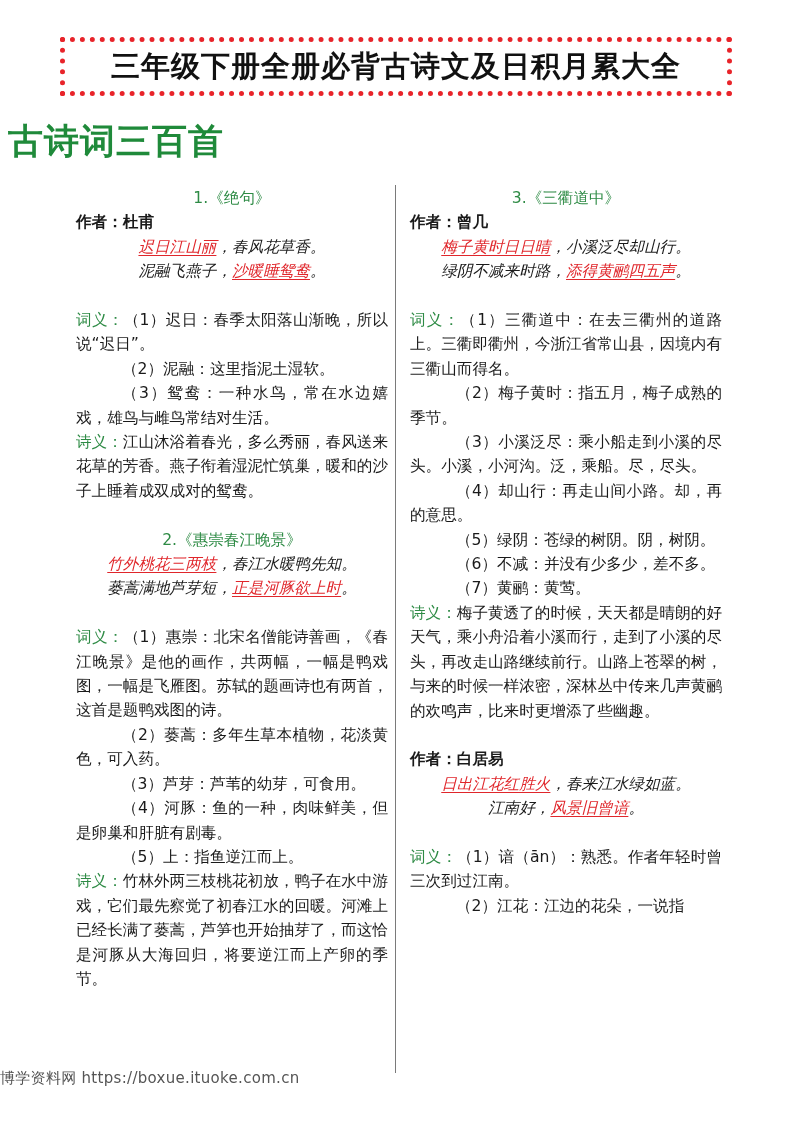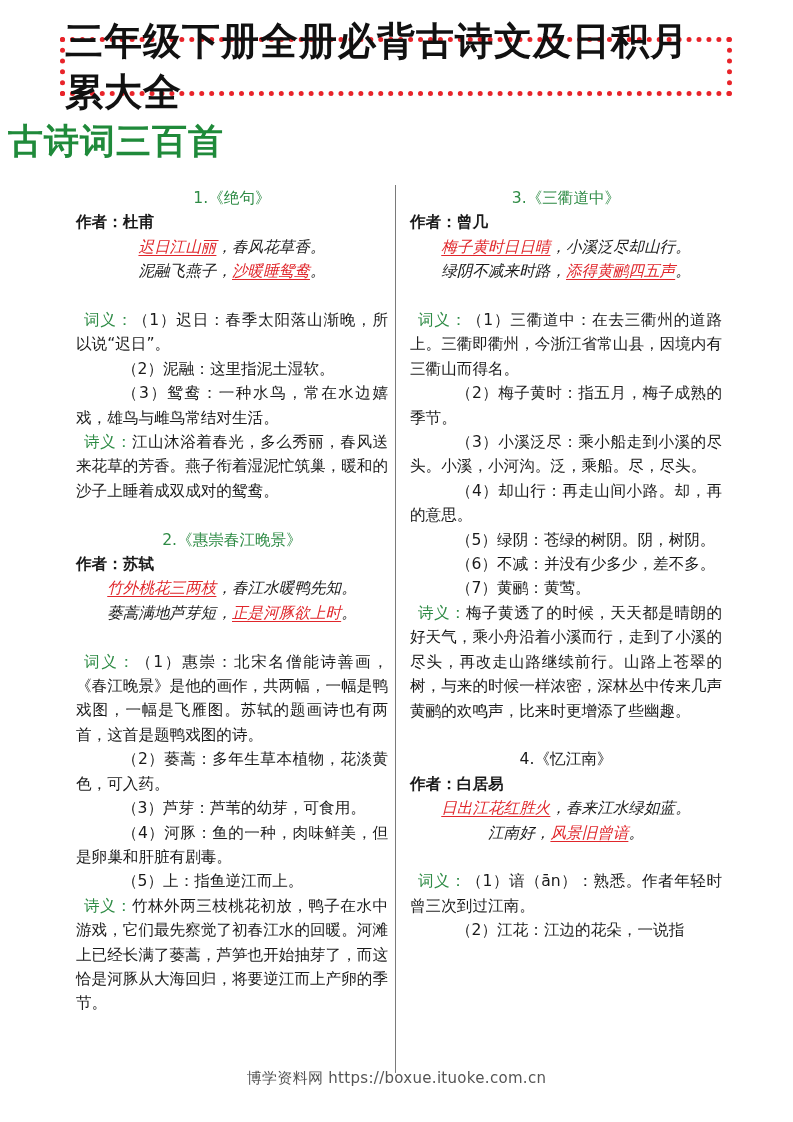--- a/index.html
+++ b/index.html
@@ -4,45 +4,45 @@
 <style>
   * { box-sizing: border-box; margin: 0; padding: 0; }
   html, body { width: 793px; height: 1122px; background: #ffffff; overflow: hidden; }
   body { position: relative; font-family: "DejaVu Sans", "Liberation Sans", sans-serif; color: #1a1a1a; }
 
   .banner {
     position: absolute; left: 60px; top: 37px; width: 672px; height: 59px;
     border: 5px dotted #e8242a;
     display: flex; align-items: center; justify-content: center;
   }
-  .banner-title { font-size: 38px; font-weight: bold; letter-spacing: 1px; color: #111; }
+  .banner-title { font-size: 29px; font-weight: bold; letter-spacing: 1px; color: #111; }
 
   .section-title {
     position: absolute; left: 8px; top: 118px; width: 793px; text-align: left;
     font-size: 35px; font-weight: bold; color: #1f8a3a; letter-spacing: 1px;
   }
 
   .divider { position: absolute; left: 395px; top: 185px; width: 1px; height: 888px; background: #7a7a7a; }
 
   .col { position: absolute; top: 186px; width: 312px; font-size: 15.6px; line-height: 24.4px; }
   .col.left { left: 76px; }
   .col.right { left: 410px; }
 
   .poem-title { text-align: center; color: #2e8b45; }
   .poem-title.black { color: #1a1a1a; }
   .poem-author { text-align: left; font-weight: bold; }
   .poem-line { text-align: center; white-space: nowrap; font-style: italic; }
   .hl { color: #e0262b; text-decoration: underline; text-decoration-color: #e0262b; text-underline-offset: 3px; }
   .gap { height: 24.4px; }
   .para { text-align: justify; }
-  .label { color: #2e8b45; margin-left: 8px; }
+  .label { color: #2e8b45; }
   .indent { padding-left: 46px; }
 
   .footer {
-    position: absolute; left: 0; top: 1069px; width: 793px; text-align: center;
+    position: absolute; left: 0; top: 1069px; width: 793px; 
     font-size: 15px; color: #555; letter-spacing: 0.3px;
   }
 </style>
 </head>
 <body>
 
 <div class="banner">
   <div class="banner-title">三年级下册全册必背古诗文及日积月累大全</div>
 </div>
 
@@ -60,21 +60,20 @@
     <div class="gap"></div>
     <div class="para"><span class="label">词义：</span><span>（1）迟日：春季太阳落山渐晚，所以说“迟日”。</span></div>
     <div class="para indent">（2）泥融：这里指泥土湿软。</div>
     <div class="para" style="text-indent:46px"><span>（3）鸳鸯：一种水鸟，常在水边嬉戏，雄鸟与雌鸟常结对生活。</span></div>
     <div class="para"><span class="label">诗义：</span><span>江山沐浴着春光，多么秀丽，春风送来花草的芳香。燕子衔着湿泥忙筑巢，暖和的沙子上睡着成双成对的鸳鸯。</span></div>
   </div>
   <div class="gap"></div>
 
   <div>
     <div class="poem-title">2.《惠崇春江晚景》</div>
-    <div class="poem-author">作者：苏轼</div>
     <div class="poem-line"><span class="hl">竹外桃花三两枝</span><span>，春江水暖鸭先知。</span></div>
     <div class="poem-line"><span>蒌蒿满地芦芽短，</span><span class="hl">正是河豚欲上时</span><span>。</span></div>
     <div class="gap"></div>
     <div class="para"><span class="label">词义：</span><span>（1）惠崇：北宋名僧能诗善画，《春江晚景》是他的画作，共两幅，一幅是鸭戏图，一幅是飞雁图。苏轼的题画诗也有两首，这首是题鸭戏图的诗。</span></div>
     <div class="para" style="text-indent:46px">（2）蒌蒿：多年生草本植物，花淡黄色，可入药。</div>
     <div class="para indent">（3）芦芽：芦苇的幼芽，可食用。</div>
     <div class="para" style="text-indent:46px">（4）河豚：鱼的一种，肉味鲜美，但是卵巢和肝脏有剧毒。</div>
     <div class="para indent">（5）上：指鱼逆江而上。</div>
     <div class="para"><span class="label">诗义：</span><span>竹林外两三枝桃花初放，鸭子在水中游戏，它们最先察觉了初春江水的回暖。河滩上已经长满了蒌蒿，芦笋也开始抽芽了，而这恰是河豚从大海回归，将要逆江而上产卵的季节。</span></div>
   </div>
@@ -93,21 +92,20 @@
     <div class="para" style="text-indent:46px">（3）小溪泛尽：乘小船走到小溪的尽头。小溪，小河沟。泛，乘船。尽，尽头。</div>
     <div class="para" style="text-indent:46px">（4）却山行：再走山间小路。却，再的意思。</div>
     <div class="para" style="text-indent:46px">（5）绿阴：苍绿的树阴。阴，树阴。</div>
     <div class="para" style="text-indent:46px">（6）不减：并没有少多少，差不多。</div>
     <div class="para indent">（7）黄鹂：黄莺。</div>
     <div class="para"><span class="label">诗义：</span><span>梅子黄透了的时候，天天都是晴朗的好天气，乘小舟沿着小溪而行，走到了小溪的尽头，再改走山路继续前行。山路上苍翠的树，与来的时候一样浓密，深林丛中传来几声黄鹂的欢鸣声，比来时更增添了些幽趣。</span></div>
   </div>
   <div class="gap"></div>
 
   <div>
-    <div class="poem-title black">4.《忆江南》</div>
     <div class="poem-author">作者：白居易</div>
     <div class="poem-line"><span class="hl">日出江花红胜火</span><span>，春来江水绿如蓝。</span></div>
     <div class="poem-line"><span>江南好，</span><span class="hl">风景旧曾谙</span><span>。</span></div>
     <div class="gap"></div>
     <div class="para"><span class="label">词义：</span><span>（1）谙（ān）：熟悉。作者年轻时曾三次到过江南。</span></div>
     <div class="para" style="text-indent:46px">（2）江花：江边的花朵，一说指</div>
   </div>
 </div>
 
 <div class="footer">博学资料网 https://boxue.ituoke.com.cn</div>

